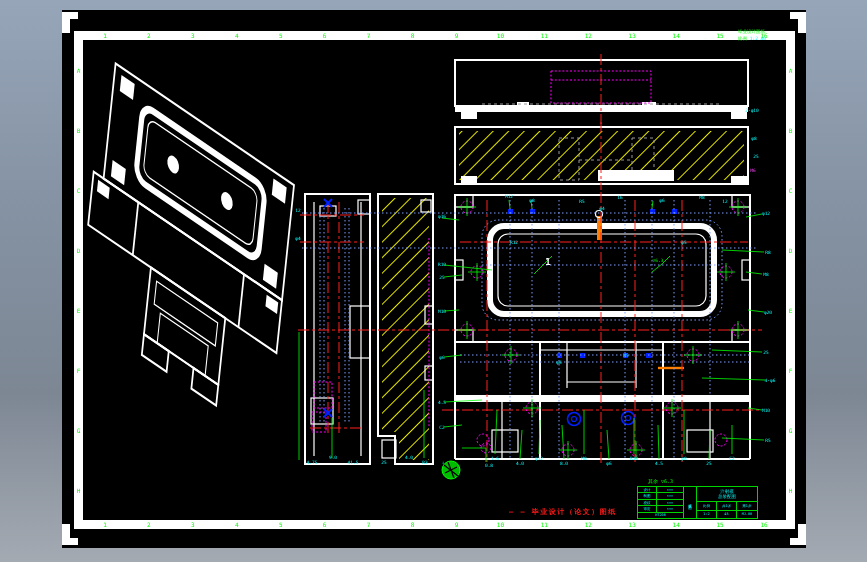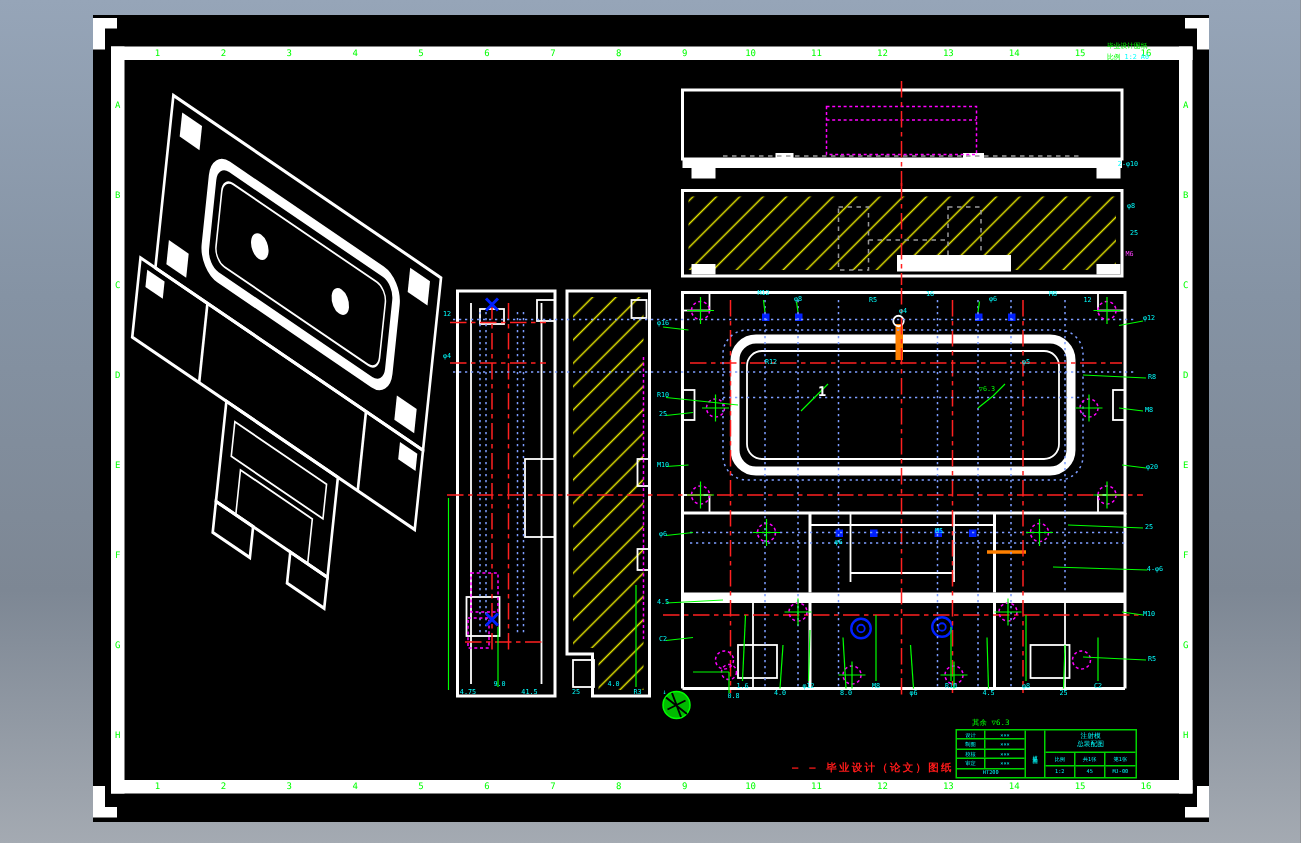--- a/index.html
+++ b/index.html
@@ -31,21 +31,21 @@
   .zones.vert .zone-cell{display:flex;align-items:center;justify-content:center;}
 
   
   #ann{position:absolute;left:0;top:0;width:744px;height:538px;pointer-events:none;}
   .ann{position:absolute;transform:translate(-50%,-50%);font-size:4.5px;color:#00ffff;white-space:nowrap;}
   .ann.g{color:#00ff00}
   .ann.m{color:#ff40ff}
   .ann.w{color:#ffffff;font-size:9px;font-weight:bold}
 
   
-  .caption{position:absolute;left:466px;top:497px;color:#ff1a1a;font-size:7px;letter-spacing:1.5px;white-space:nowrap;font-weight:bold;}
+  .caption{position:absolute;left:447px;top:497px;color:#ff1a1a;font-size:7px;letter-spacing:1.5px;white-space:nowrap;font-weight:bold;}
 
   
   .note-tr{position:absolute;left:676px;top:19px;color:#00ff00;font-size:4.5px;line-height:1.5;white-space:nowrap;}
   .note-tr .cy{color:#00ffff}
 
   
   .surf{position:absolute;left:586px;top:468px;color:#00ff00;font-size:5px;white-space:nowrap;}
 
   
   .tblock{position:absolute;left:575px;top:476px;width:121px;height:33px;

